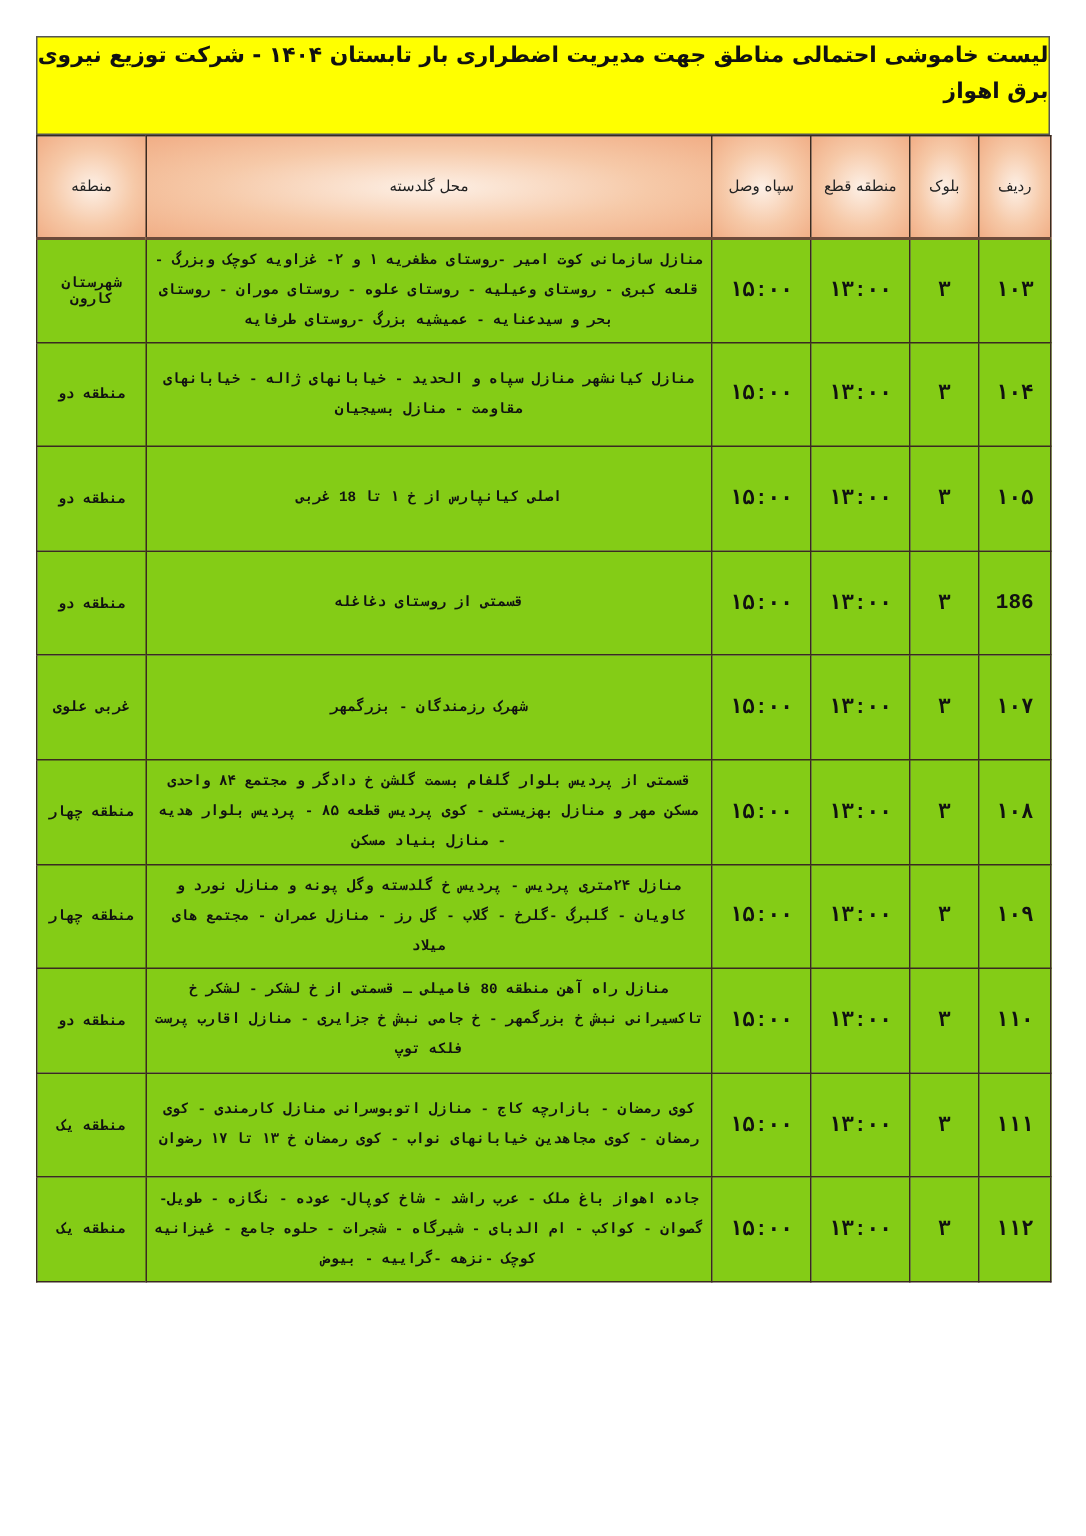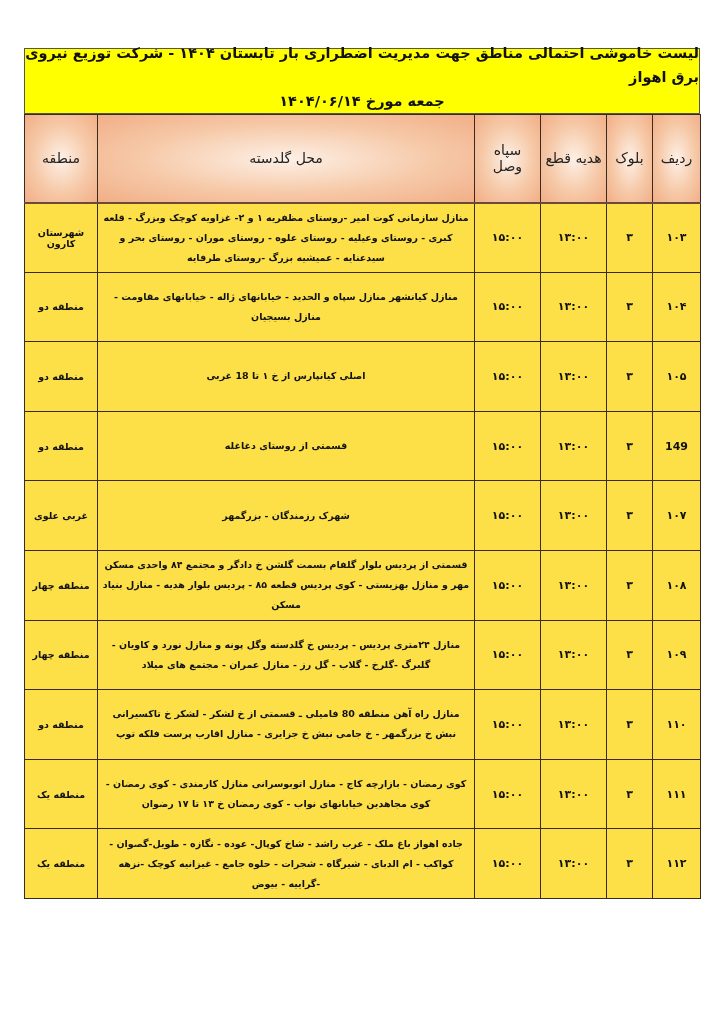--- a/index.html
+++ b/index.html
@@ -1,64 +1,63 @@
 <!DOCTYPE html>
 <html><head>
 <meta charset="utf-8">
 <style>
   html, body { margin:0; padding:0; background:#ffffff; }
   body { width:724px; height:1024px; position:relative; font-family:"DejaVu Sans", sans-serif; }
   .sheet { position:absolute; left:24px; top:24px; width:676px; }
   .title-box {
     background:#ffff00; border:1px solid #555; height:66px; box-sizing:border-box;
-    display:flex; flex-direction:column; align-items:center; justify-content:flex-end;
-    direction:rtl; color:#111; font-weight:bold;margin-top:24px;
+    display:flex; flex-direction:column; align-items:center; justify-content:flex-start;
+    direction:rtl; color:#111; font-weight:bold;
   }
   .title-line1 { font-size:14.5px; line-height:24px; }
   .title-line2 { font-size:14.5px; line-height:24px; }
   table { border-collapse:collapse; width:676px; table-layout:fixed; direction:rtl; }
   th, td { border:1px solid #3a2a20; text-align:center; vertical-align:middle; padding:0 4px; box-sizing:border-box; }
   th {
-    height:88px; font-size:14px; font-weight:normal; color:#222;
+    height:68px; font-size:10px; font-weight:normal; color:#222;
     background: radial-gradient(ellipse at center, #fdf0e6 0%, #f6c9a8 55%, #f1ae86 100%);
     border-bottom:2px solid #6b4a3a;
   }
-  td { background:#fde047; color:#111; font-size:9.5px; font-weight:bold; height:69.6px; }
+  td { background:#84cc16; color:#111; font-size:9.5px; font-weight:bold; height:69.6px;font-family:Liberation Mono, monospace; }
   td.desc { line-height:20px; font-size:9.5px; }
-  td.num { font-weight:bold; font-size:11px; }
+  td.num { font-weight:bold; font-size:14px; }
   .c-row { width:48px; }
   .c-block { width:46px; }
   .c-cut { width:66px; }
   .c-con { width:66px; }
   .c-desc { width:377px; }
   .c-area { width:73px; }
 </style>
 </head>
 <body>
 
 <div class="sheet">
   <div class="title-box">
     <div class="title-line1">لیست خاموشی احتمالی مناطق جهت مدیریت اضطراری بار تابستان ۱۴۰۴ - شرکت توزیع نیروی برق اهواز</div>
-    <div class="title-line2">جمعه مورخ ۱۴۰۴/۰۶/۱۴</div>
   </div>
 
   <table>
     <colgroup>
       <col class="c-row">
         <col class="c-block">
         <col class="c-cut">
         <col class="c-con">
         <col class="c-desc">
         <col class="c-area">
     </colgroup>
     <thead>
       <tr>
         <th>ردیف</th>
         <th>بلوک</th>
-        <th>هدیه قطع</th>
+        <th>منطقه قطع</th>
         <th>سپاه وصل</th>
         <th>محل گلدسته</th>
         <th>منطقه</th>
       </tr>
     </thead>
     <tbody>
       <tr>
         <td class="num">۱۰۳</td>
         <td class="num">۳</td>
         <td class="num">۱۳:۰۰</td>
@@ -76,21 +75,21 @@
       </tr>
       <tr>
         <td class="num">۱۰۵</td>
         <td class="num">۳</td>
         <td class="num">۱۳:۰۰</td>
         <td class="num">۱۵:۰۰</td>
         <td class="desc">اصلی کیانپارس از خ ۱ تا 18 غربی</td>
         <td>منطقه دو</td>
       </tr>
       <tr>
-        <td class="num">149</td>
+        <td class="num">186</td>
         <td class="num">۳</td>
         <td class="num">۱۳:۰۰</td>
         <td class="num">۱۵:۰۰</td>
         <td class="desc">قسمتی از روستای دغاغله</td>
         <td>منطقه دو</td>
       </tr>
       <tr>
         <td class="num">۱۰۷</td>
         <td class="num">۳</td>
         <td class="num">۱۳:۰۰</td>

